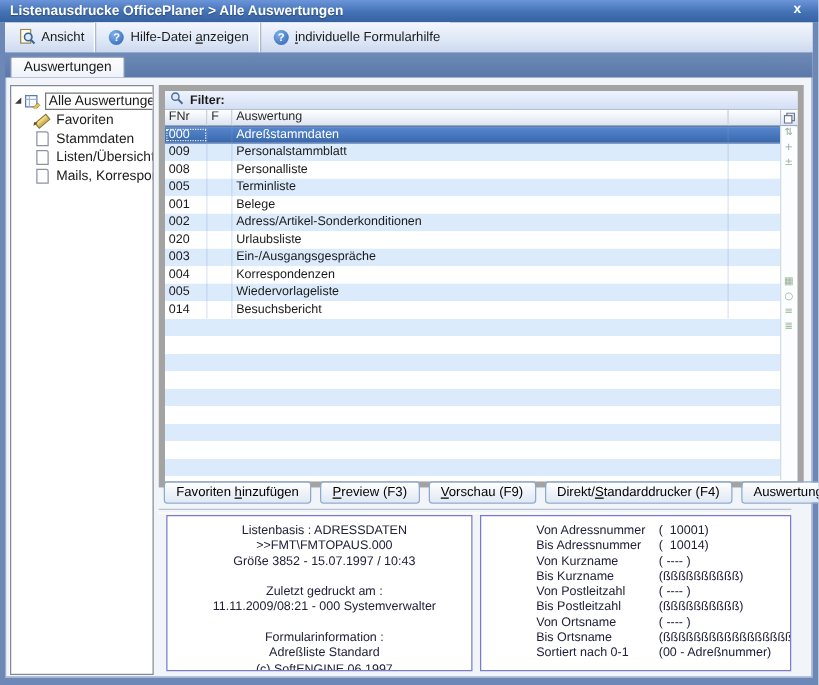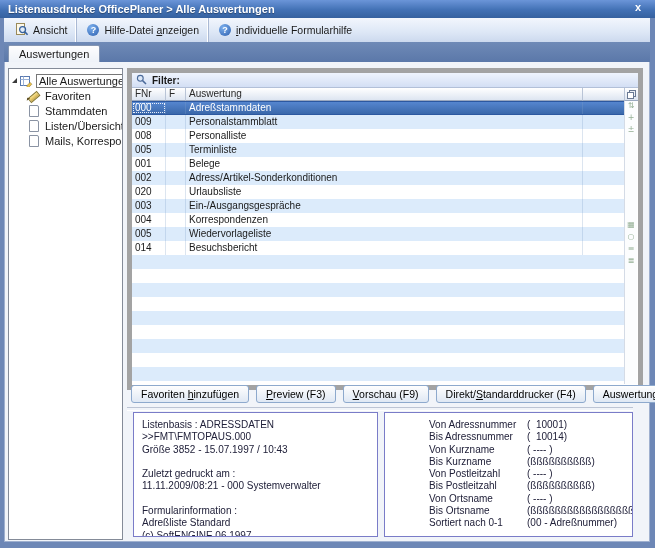--- a/index.html
+++ b/index.html
@@ -64,21 +64,21 @@
   .side-group.mid{margin-top:86px;}
   .side-icon{font-size:8px;line-height:9px;color:#93ae93;cursor:pointer;font-family:"DejaVu Sans",sans-serif;}
 
   
   .btnrow{position:absolute;left:131px;top:385px;height:18px;display:flex;gap:7px;}
   .btn{font-family:inherit;font-size:10.5px;color:#000;background:linear-gradient(#fefefe,#dfe8f4);border:1px solid #8da9cd;border-radius:3px;padding:0 9px;height:18px;cursor:pointer;white-space:nowrap;}
   .divider{position:absolute;left:127px;right:22px;top:407px;height:2px;border-top:1px solid #bcc4d4;border-bottom:1px solid #fff;}
 
   
   .info{position:absolute;top:412px;height:125px;background:#fff;border:1px solid #7a7cc8;font-size:10px;line-height:12.3px;color:#21213a;overflow:hidden;box-sizing:border-box;padding:6px 0 0 8px;}
-  .info.left{left:133px;width:245px;}
+  .info.left{left:133px;width:245px;text-align:center;}
   .info.right{left:384px;width:249px;}
   .info-line{white-space:pre;min-height:12.3px;}
   .info-row{display:flex;margin-left:36px;}
   .il{flex:0 0 98px;white-space:nowrap;overflow:hidden;}
   .iv{white-space:pre;}
   u{text-decoration:underline;}
 </style>
 </head>
 <body>
 

